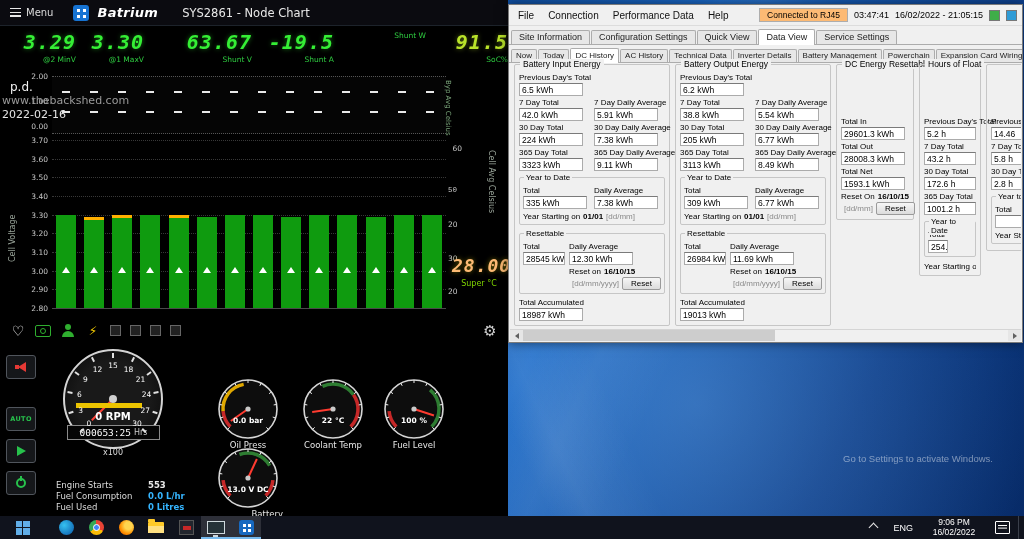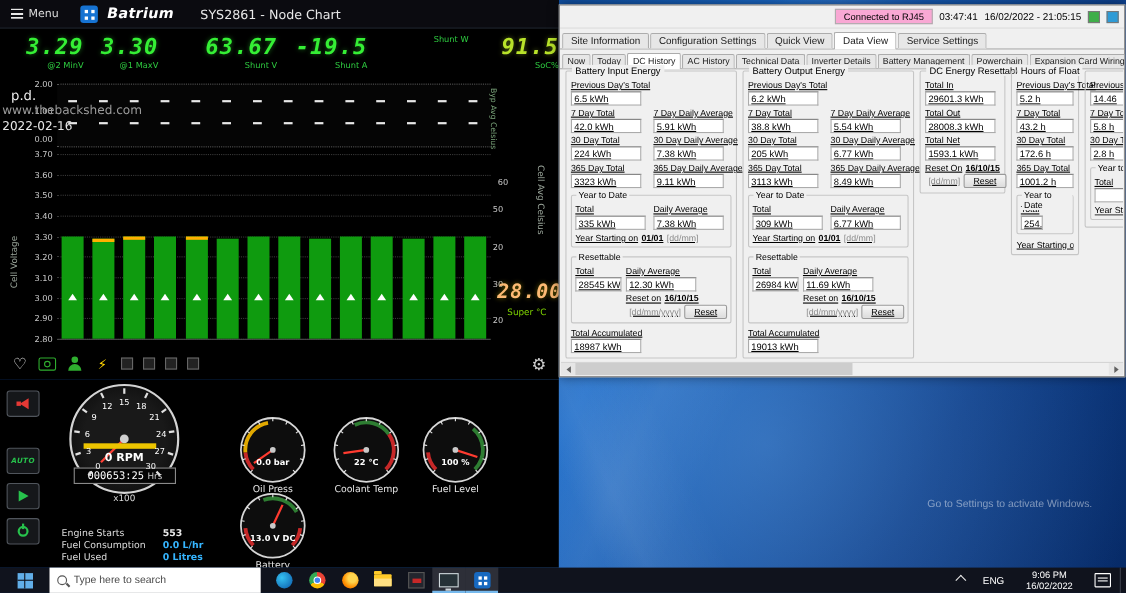--- a/index.html
+++ b/index.html
@@ -50,33 +50,33 @@
   .t-camera .cam-body::after{content:'';width:4px;height:4px;border-radius:50%;border:1.5px solid #2fae2f;}
   .t-user{flex-direction:column;}
   .user-head{width:6px;height:6px;border-radius:50%;background:#2fae2f;}
   .user-body{width:12px;height:6px;border-radius:6px 6px 0 0;background:#2fae2f;margin-top:1px;}
   .t-square{width:9px;height:9px;border:1px solid #666;background:#222;min-width:9px;}
   
   .wm-win{position:absolute;left:508px;top:4px;width:515px;height:339px;background:#f0f0f0;border:1px solid #7a7a7a;box-sizing:border-box;z-index:20;box-shadow:0 0 10px rgba(0,0,0,.5);color:#000;overflow:hidden;}
   .wm-menubar{height:20px;display:flex;align-items:center;border-bottom:1px solid #dcdcdc;padding:0 2px;}
   .wm-menu-item{font-size:10px;padding:2px 7px;color:#111;}
   .wm-status{margin-left:auto;display:flex;align-items:center;gap:6px;font-size:9px;padding-right:3px;}
-  .wm-connected{border:1px solid #adadad;background:#f9a8d4;padding:1px 7px;font-size:8.5px;}
+  .wm-connected{border:1px solid #adadad;background:#fdba74;padding:1px 7px;font-size:8.5px;}
   .wm-sq{width:11px;height:11px;border:1px solid #777;box-sizing:border-box;}
   .wm-tabs{display:flex;align-items:flex-end;height:17px;padding:1px 2px 0;border-bottom:1px solid #acacac;}
   .wm-tab{font-size:9px;padding:0 7px;border:1px solid #acacac;border-bottom:none;background:#e7e7e7;margin-right:1px;border-radius:2px 2px 0 0;height:13px;line-height:13px;color:#222;white-space:nowrap;}
   .wm-tab.active{background:#fff;height:15px;line-height:15px;margin-bottom:-1px;}
   .wm-subtabs{display:flex;align-items:flex-end;height:16px;padding:1px 2px 0;border-bottom:1px solid #acacac;}
   .wm-subtab{font-size:8px;padding:0 4px;border:1px solid #acacac;border-bottom:none;background:#e7e7e7;margin-right:1px;border-radius:2px 2px 0 0;height:12px;line-height:12px;color:#222;white-space:nowrap;}
   .wm-subtab.active{background:#fff;height:14px;line-height:14px;margin-bottom:-1px;}
-  .wm-panels{position:absolute;left:1px;right:1px;top:53px;bottom:12px;display:flex;align-items:flex-start;gap:5px;padding:6px 0 0 4px;overflow:hidden;text-decoration:underline;}
+  .wm-panels{position:absolute;left:1px;right:1px;top:53px;bottom:12px;display:flex;align-items:flex-start;gap:5px;padding:6px 0 0 4px;overflow:hidden;}
   .wm-panel{position:relative;border:1px solid #c6c6c6;border-radius:2px;padding:8px 4px 4px;flex:none;box-sizing:border-box;}
   .wm-panel-title{position:absolute;top:-6px;left:5px;background:#f0f0f0;padding:0 3px;font-size:8.5px;white-space:nowrap;}
   .wm-grid{display:grid;grid-template-columns:1fr 1fr;column-gap:4px;row-gap:2px;}
-  .wm-grid.one{grid-template-columns:1fr;}
+  .wm-grid.one{grid-template-columns:1fr;margin-top:44px;}
   .wm-field{min-width:0;}
   .wm-label{font-size:8px;line-height:9px;white-space:nowrap;margin-bottom:1px;}
   .wm-box{height:13px;line-height:12px;font-size:8.5px;background:#fff;border:1px solid #ababab;border-top-color:#7a7a7a;padding:0 2px;max-width:64px;box-sizing:border-box;white-space:nowrap;overflow:hidden;}
   .wm-sec{position:relative;border:1px solid #c6c6c6;border-radius:2px;padding:8px 3px 3px;margin:4px 0 2px;grid-column:1/-1;}
   .wm-sec-title{position:absolute;top:-5px;left:4px;background:#f0f0f0;padding:0 2px;font-size:8px;}
   .wm-note{grid-column:1/-1;font-size:8px;white-space:nowrap;overflow:hidden;margin-top:1px;}
   .wm-note b{margin-left:3px;}
   .hint{color:#8a8a8a;margin-left:3px;}
   .wm-reset{font-size:8px;}
   .wm-reset b{margin-left:3px;}
@@ -84,21 +84,21 @@
   .wm-btn{font-size:8px;height:13px;padding:0 8px;border:1px solid #9a9a9a;background:linear-gradient(#f6f6f6,#dcdcdc);border-radius:2px;font-family:inherit;line-height:10px;}
   .wm-hscroll{position:absolute;left:1px;right:1px;bottom:1px;height:11px;background:#f0f0f0;border-top:1px solid #d5d5d5;display:flex;align-items:center;}
   .wm-sarrow{width:13px;height:11px;background:#e6e6e6;display:flex;align-items:center;justify-content:center;}
   .arr-l{width:0;height:0;border-top:3px solid transparent;border-bottom:3px solid transparent;border-right:4px solid #606060;}
   .arr-r{width:0;height:0;border-top:3px solid transparent;border-bottom:3px solid transparent;border-left:4px solid #606060;}
   .wm-strack{flex:1;height:11px;position:relative;}
   .wm-sthumb{position:absolute;left:0;top:0;width:252px;height:11px;background:#cdcdcd;}
   
   .eng-win{position:absolute;left:0;top:345px;width:508px;height:171px;background:#000;overflow:hidden;z-index:10;font-family:"DejaVu Sans",sans-serif;}
   .eng-btn{position:absolute;left:6px;width:30px;height:24px;background:#15171a;border:1px solid #50555c;border-radius:3px;display:flex;align-items:center;justify-content:center;color:#27c24c;box-sizing:border-box;}
-  .eng-btn-text{font-size:6.5px;font-weight:bold;letter-spacing:.4px;font-style:italic;}
+  .eng-btn-text{font-size:6.5px;font-weight:bold;letter-spacing:.4px;}
   .ic-horn{position:relative;width:12px;height:10px;}
   .ic-horn::before{content:'';position:absolute;left:0;top:3px;width:4px;height:4px;background:#e53935;}
   .ic-horn::after{content:'';position:absolute;left:3px;top:0;border-top:5px solid transparent;border-bottom:5px solid transparent;border-right:8px solid #e53935;}
   .ic-play{width:0;height:0;border-top:5px solid transparent;border-bottom:5px solid transparent;border-left:9px solid #27c24c;}
   .ic-power{width:10px;height:10px;border:2px solid #27c24c;border-radius:50%;position:relative;box-sizing:border-box;}
   .ic-power::after{content:'';position:absolute;left:2px;top:-4px;width:2px;height:5px;background:#27c24c;}
   .tach-ring{position:absolute;left:63px;top:4px;width:96px;height:96px;border:2px solid #d4d4d4;border-radius:50%;background:radial-gradient(circle,#191919 55%,#060606);box-sizing:content-box;}
   .tach-num{position:absolute;width:16px;text-align:center;font-size:7.5px;color:#fff;}
   .tach-tick{position:absolute;width:2px;height:5px;background:#e0e0e0;}
   .tach-needle{position:absolute;left:112px;top:24px;width:2px;height:30px;background:#ff4136;transform-origin:50% 100%;}
@@ -255,22 +255,22 @@
         <i class="gline" style="top: 233.333px;"></i>
         <span class="bat-ytick" style="left: 22px; top: 229.333px;">3.20</span>
         <i class="gline" style="top: 252px;"></i>
         <span class="bat-ytick" style="left: 22px; top: 248px;">3.10</span>
         <i class="gline" style="top: 270.667px;"></i>
         <span class="bat-ytick" style="left: 22px; top: 266.667px;">3.00</span>
         <i class="gline" style="top: 289.333px;"></i>
         <span class="bat-ytick" style="left: 22px; top: 285.333px;">2.90</span>
         <i class="gline" style="top: 308px;"></i>
         <span class="bat-ytick" style="left: 22px; top: 304px;">2.80</span>
-        <span class="bat-ytick right" style="width: 14px; left: 448px; top: 161px; text-align: right;">60</span>
-        <span class="bat-ytick right" style="width: 14px; left: 448px; top: 186.4px;">50</span>
+        <span class="bat-ytick right" style="width: 14px; left: 448px; top: 144px; text-align: right;">60</span>
+        <span class="bat-ytick right" style="width: 14px; left: 448px; top: 186.4px; font-family: Liberation Mono, monospace;">50</span>
         <span class="bat-ytick right" style="width: 14px; left: 448px; top: 220px;">20</span>
         <span class="bat-ytick right" style="width: 14px; left: 448px; top: 253.6px;">30</span>
         <span class="bat-ytick right" style="width: 14px; left: 448px; top: 287.2px;">20</span>
         <div class="bar" style="left: 56px; top: 214.667px; height: 93.3333px; background: rgb(15, 155, 15);"></div>
         <i class="bar-mark" style="left: 62px; top: 266.933px;"></i>
         <div class="bar" style="left: 84.1429px; top: 216.533px; height: 91.4667px; background: rgb(15, 155, 15);"></div>
         <i class="bar-cap" style="left: 84.1429px; top: 216.533px; background: rgb(255, 176, 0);"></i>
         <i class="bar-mark" style="left: 90.1429px; top: 266.933px;"></i>
         <div class="bar" style="left: 112.286px; top: 214.667px; height: 93.3333px; background: rgb(15, 155, 15);"></div>
         <i class="bar-cap" style="left: 112.286px; top: 214.667px; background: rgb(255, 176, 0);"></i>
@@ -317,20 +317,26 @@
         <div class="bat-tool t-square"></div>
         <div class="bat-tool t-square"></div>
         <div class="bat-tool t-square"></div>
         <div class="bat-tool t-square"></div>
         <div class="bat-tool t-gear">⚙</div>
       </div>
   </div>
 
   <div class="wm-win">
     <div class="wm-menubar">
+      <div id="wm-menu" style="display:flex;">
+          <span class="wm-menu-item">File</span>
+          <span class="wm-menu-item">Connection</span>
+          <span class="wm-menu-item">Performance Data</span>
+          <span class="wm-menu-item">Help</span>
+        </div>
       <div class="wm-status">
         <span class="wm-connected">Connected to RJ45</span>
         <span>03:47:41</span>
         <span>16/02/2022 - 21:05:15</span>
         <span class="wm-sq" style="background:#3fae49;"></span>
         <span class="wm-sq" style="background:#2e9bd6;"></span>
       </div>
     </div>
     <div class="wm-tabs" id="wm-tabs">
         <div class="wm-tab">Site Information</div>
@@ -717,31 +723,27 @@
           <line x1="20.196247006771785" y1="8.833830371102433" x2="18.834275507553144" y2="6.16081079853733" stroke="#eaeaea" stroke-width="1"></line>
           <line x1="32" y1="6" x2="32" y2="3" stroke="#eaeaea" stroke-width="1"></line>
           <line x1="43.803752993228215" y1="8.833830371102437" x2="45.165724492446856" y2="6.160810798537334" stroke="#eaeaea" stroke-width="1"></line>
           <line x1="53.03444185374863" y1="16.7175834403957" x2="55.461492836873475" y2="14.95422768351828" stroke="#eaeaea" stroke-width="1"></line>
           <line x1="57.67989685547359" y1="27.932703908953997" x2="60.642961877259" y2="27.463400513833307" stroke="#eaeaea" stroke-width="1"></line>
           <line x1="56.727469423673995" y1="40.03444185374863" x2="59.580638972559456" y2="40.961492836873475" stroke="#eaeaea" stroke-width="1"></line>
           <line x1="50.38477631085024" y1="50.384776310850235" x2="52.50609665440988" y2="52.50609665440987" stroke="#eaeaea" stroke-width="1"></line>
           <line x1="32" y1="32" x2="40.87498349655469" y2="12.96753647223035" stroke="#ff3b30" stroke-width="2"></line>
           <circle cx="32" cy="32" r="2.6" fill="#c9c9c9"></circle>
         </svg><div class="gauge-reading" style="top: 39px;">13.0 V DC</div></div>
-      <div class="gauge-label" style="left: 213px; top: 164px;">Battery</div>
+      <div class="gauge-label" style="left: 213px; top: 164px; text-align: right;">Battery</div>
     </div>
 
   <div class="taskbar">
     <div class="tb-start">
         <i class="win-flag"></i>
       </div>
-    <div class="tb-search">
-      <i class="mag"></i>
-      <span>Type here to search</span>
-    </div>
     <div class="tb-apps" id="tb-apps">
         <div class="tb-app">
           <i class="app-edge"></i>
         </div>
         <div class="tb-app">
           <i class="app-chrome"></i>
         </div>
         <div class="tb-app">
           <i class="app-firefox"></i>
         </div>

